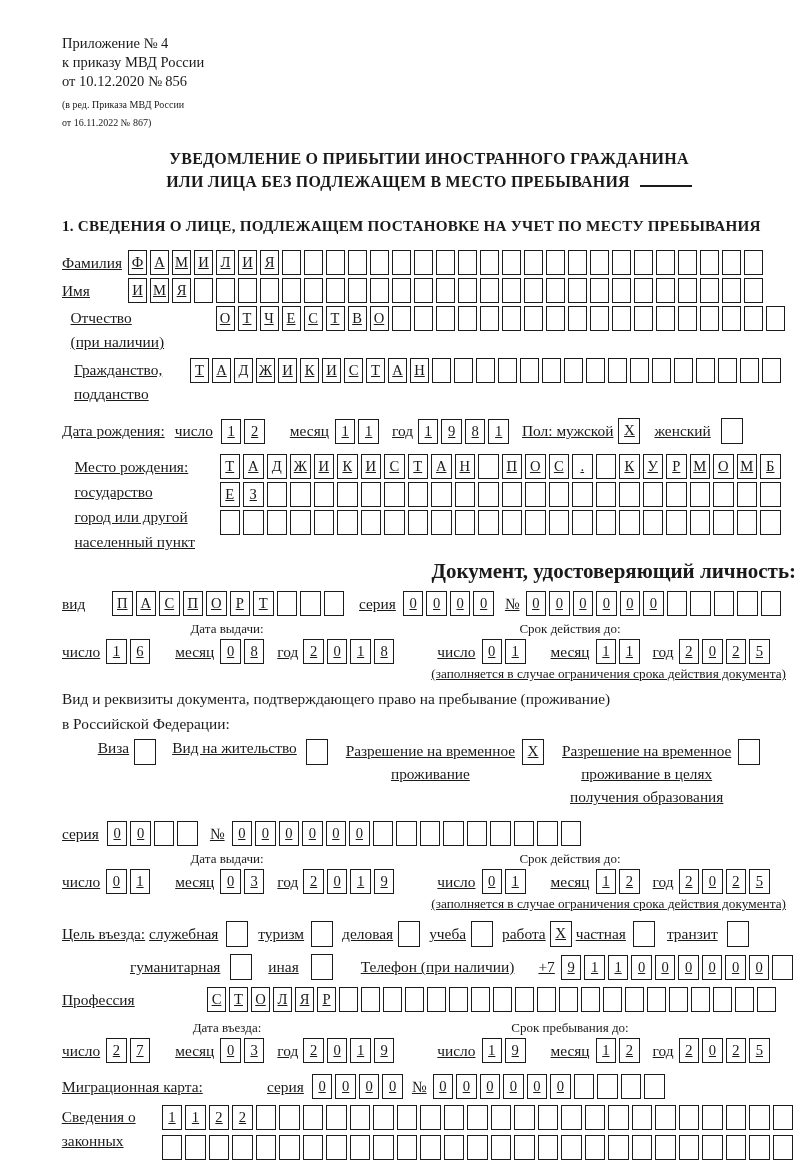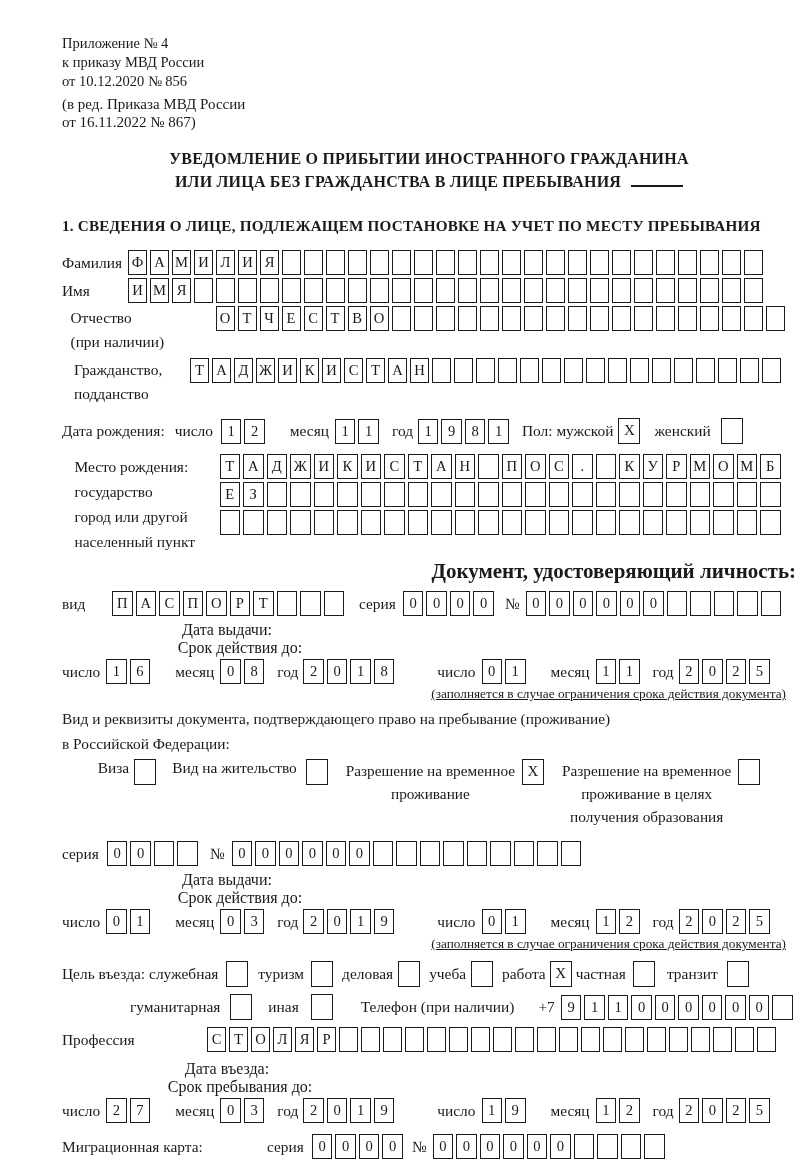--- a/index.html
+++ b/index.html
@@ -2,42 +2,42 @@
 <html lang="ru"><head>
 <meta charset="utf-8">
 <style>
   html,body{margin:0;padding:0;background:#e8e8e8;}
   .page{
     width:800px;height:1163px;margin:0 auto;background:#ffffff;color:#1a1a1a;
     font-family:"Liberation Serif","DejaVu Serif",serif;
     box-sizing:border-box;padding:34px 4px 0 62px;overflow:hidden;position:relative;
   }
   .hdr{font-size:14.5px;line-height:19px;white-space:nowrap;}
-  .hdr .sm{font-size:15px;line-height:17.5px;}
+  .hdr .sm{font-size:10px;line-height:17.5px;}
   .hdr .gap{height:5px;}
   .forma{margin-top:9px;text-align:right;padding-right:30px;font-weight:bold;font-size:15.5px;letter-spacing:.5px;}
   .ttl{margin-top:16px;text-align:center;font-weight:bold;font-size:16px;line-height:23px;letter-spacing:.2px;}
   .uline{display:inline-block;width:52px;border-bottom:2px solid #1a1a1a;margin-left:10px;vertical-align:baseline;height:14px;}
   .sect{margin-top:24px;font-weight:bold;font-size:15.2px;letter-spacing:.2px;}
-  .frow{display:flex;align-items:center;margin-top:3px;}
+  .frow{display:flex;align-items:center;margin-top:3px;text-decoration:underline;}
   .tops{align-items:flex-start;justify-content:center;}
   .lb{font-size:15.4px;white-space:nowrap;}
   .lbcol{font-size:15.4px;line-height:24px;flex-shrink:0;}
   .lbcol div{white-space:nowrap;}
   .cells{display:flex;flex-wrap:nowrap;}
   .cell{
     display:inline-block;box-sizing:border-box;flex-shrink:0;
     width:19px;height:25px;border:1.6px solid #1c1c1c;margin-right:3px;background:#fff;
     text-align:center;font-size:14.6px;line-height:22px;font-family:"Liberation Serif","DejaVu Serif",serif;
   }
   .w .cell{width:20.5px;}
   .cb .cell{width:22px;height:26px;font-size:15px;line-height:23px;margin-right:0;}
   .rowgap{margin-bottom:3px;}
   .docttl{margin-top:5px;text-align:right;font-weight:bold;font-size:21px;}
-  .dhead{display:flex;font-size:16px;margin-top:5px;flex-direction:column;}
+  .dhead{display:flex;font-size:13px;margin-top:5px;}
   .dh1{width:330px;text-align:center;}
   .dh2{width:340px;text-align:center;margin-left:8px;}
   .note{font-size:13.3px;text-decoration:underline;}
   .noteR{text-align:right;padding-right:10px;margin-top:2px;}
   .optcol{text-align:center;font-size:15.3px;line-height:23px;margin-left:18px;white-space:nowrap;}
   .mlb{margin-left:22px;margin-right:6px;}
   .mlb2{margin-left:10px;margin-right:5px;}
   .mr6{margin-right:6px;}
   .cbgap{margin-left:7px;}
 </style>
@@ -52,21 +52,21 @@
     <div>от 10.12.2020 № 856</div>
     <div class="gap"></div>
     <div class="sm">(в ред. Приказа МВД России</div>
     <div class="sm">от 16.11.2022 № 867)</div>
   </div>
 
 
   <div class="ttl">
     <div>УВЕДОМЛЕНИЕ О ПРИБЫТИИ ИНОСТРАННОГО ГРАЖДАНИНА</div>
     <div>
-      <span>ИЛИ ЛИЦА БЕЗ ГРАЖДАНСТВА В ЛИЦЕ ПРЕБЫВАНИЯ</span><span class="uline"></span>
+      <span>ИЛИ ЛИЦА БЕЗ ПОДЛЕЖАЩЕМ В МЕСТО ПРЕБЫВАНИЯ</span><span class="uline"></span>
     </div>
   </div>
 
   <div class="sect">1. СВЕДЕНИЯ О ЛИЦЕ, ПОДЛЕЖАЩЕМ ПОСТАНОВКЕ НА УЧЕТ ПО МЕСТУ ПРЕБЫВАНИЯ</div>
 
   <div class="frow" style="margin-top:15px">
     <span class="lb" style="width:66px">Фамилия</span>
     <span class="cells">
         <span class="cell">Ф</span>
         <span class="cell">А</span>

